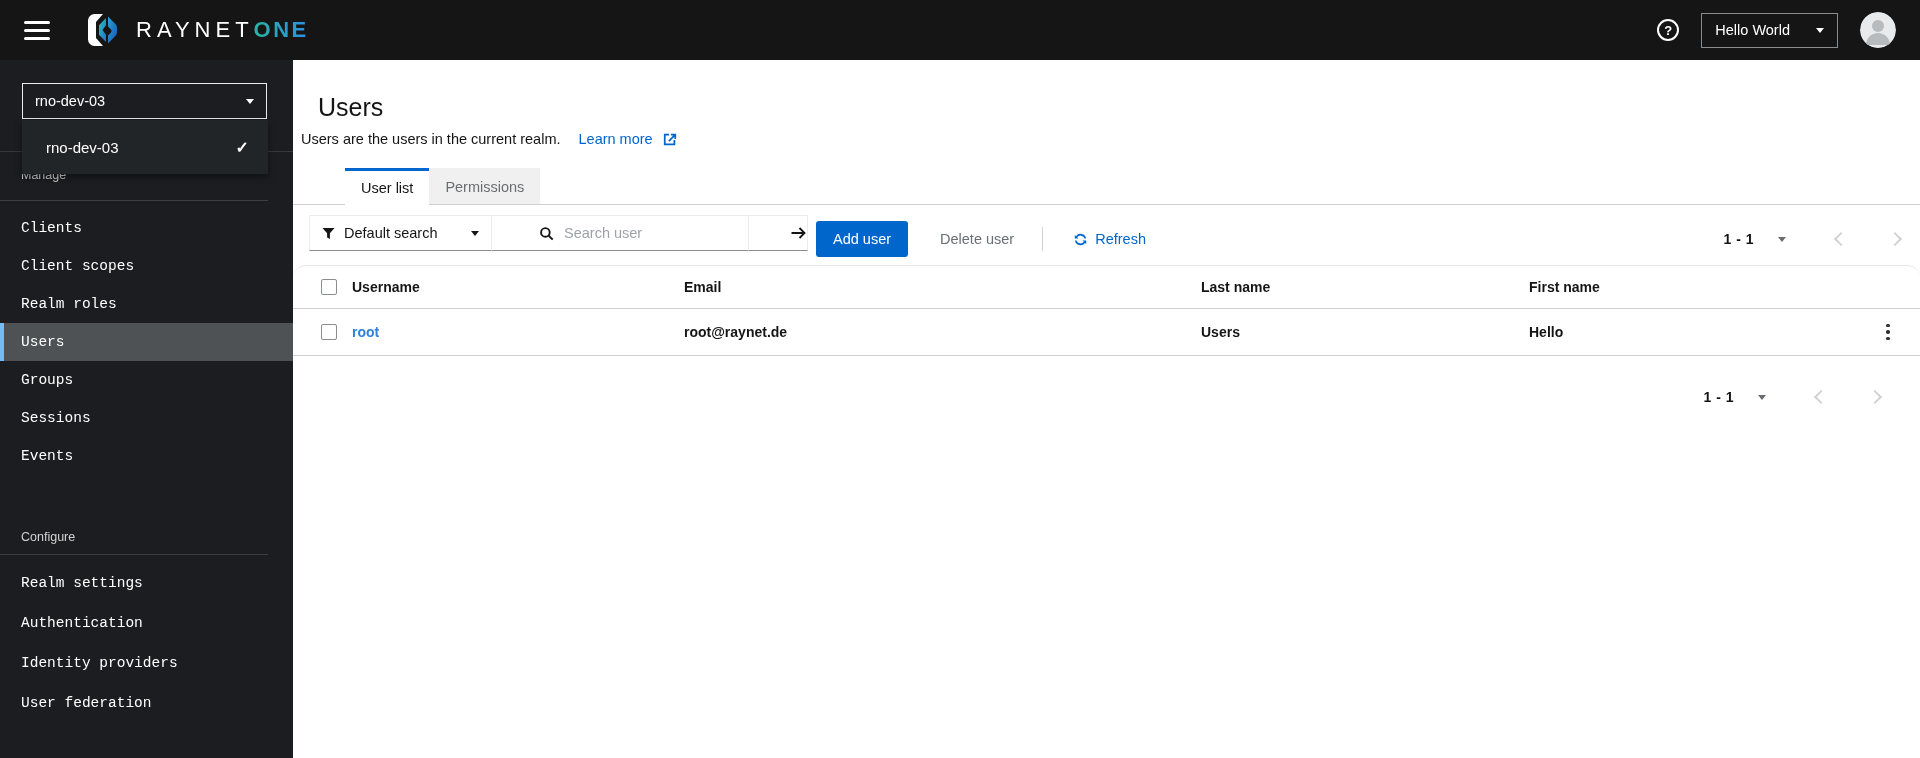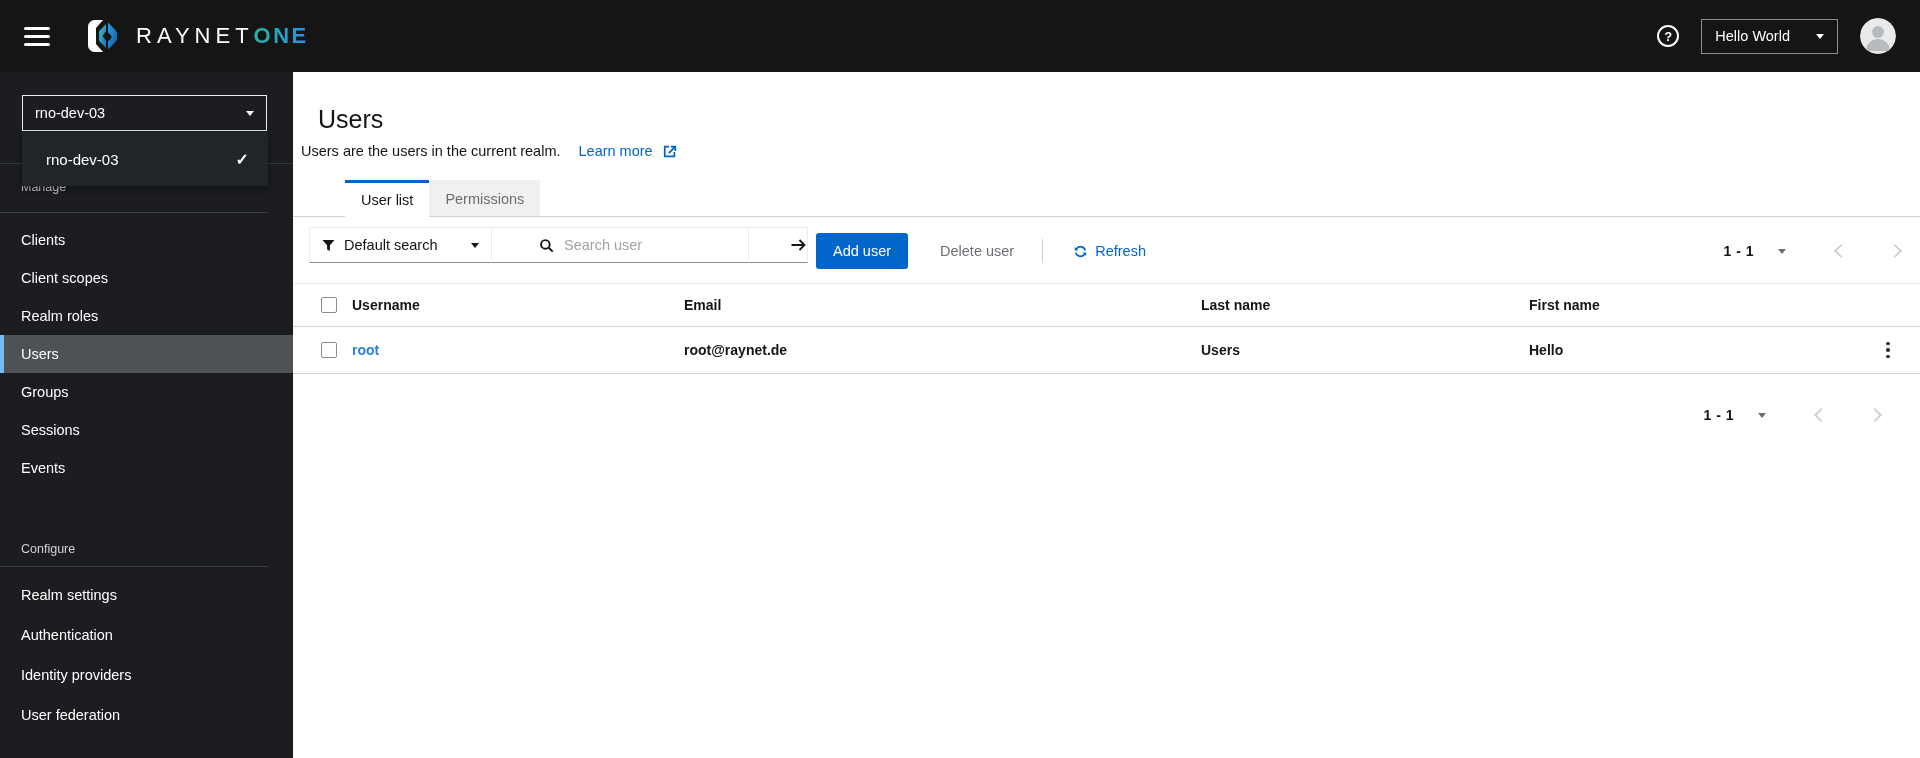--- a/index.html
+++ b/index.html
@@ -1,21 +1,21 @@
 <!DOCTYPE html>
 <html><head>
 <meta charset="utf-8">
 <style>
   html,body{margin:0;padding:0;}
   body{font-family:"Liberation Sans", sans-serif; background:#fff;}
   *{box-sizing:border-box;}
   .app{width:1920px;height:758px;overflow:hidden;display:flex;flex-direction:column;}
 
   
-  .masthead{height:72px;background:#151515;display:flex;align-items:center;padding:0 24px;flex-shrink:0;}
+  .masthead{height:60px;background:#151515;display:flex;align-items:center;padding:0 24px;flex-shrink:0;}
   .hamburger{width:26px;display:flex;flex-direction:column;gap:5px;background:none;border:none;cursor:pointer;padding:0;margin-right:34px;}
   .hamburger span{display:block;height:3px;border-radius:1.5px;background:#fff;}
   .brand{display:flex;align-items:center;gap:12px;cursor:pointer;}
   .wordmark{display:flex;align-items:baseline;}
   .wm-primary{color:#fff;font-size:22px;font-weight:500;letter-spacing:5px;}
   .wm-accent{font-size:22px;font-weight:700;letter-spacing:2.5px;background:linear-gradient(90deg,#2bb3a3,#2a8fe8);-webkit-background-clip:text;background-clip:text;color:transparent;}
   .mast-right{margin-left:auto;display:flex;align-items:center;gap:22px;}
   .help-circle{width:22px;height:22px;border:2px solid #fff;border-radius:50%;color:#fff;font-size:13px;font-weight:700;display:flex;align-items:center;justify-content:center;background:none;cursor:pointer;}
   .user-dd{height:35px;border:1px solid #8a8d90;background:none;color:#fff;display:flex;align-items:center;gap:26px;padding:0 13px;font-size:14.5px;cursor:pointer;}
   .avatar{width:36px;height:36px;border-radius:50%;overflow:hidden;cursor:pointer;flex-shrink:0;}
@@ -31,21 +31,21 @@
   .side-hr{position:absolute;top:91px;left:0;width:100%;height:1px;background:#35383c;}
   .realm-menu{position:absolute;top:60px;left:22px;width:246px;height:54px;background:#222528;z-index:5;box-shadow:0 3px 7px rgba(0,0,0,.45);}
   .realm-menu-item{height:100%;display:flex;align-items:center;justify-content:space-between;padding:0 19px 0 24px;color:#fff;font-size:15px;cursor:pointer;}
   .check-glyph{font-weight:700;font-size:16px;}
   .group-label{position:absolute;left:21px;font-size:12.5px;color:#d2d2d2;line-height:15px;}
   .lbl-manage{top:108px;z-index:1;}
   .lbl-configure{top:470px;}
   .side-divider{position:absolute;left:0;width:268px;height:1px;background:#3c3f42;}
   .div-manage{top:140px;}
   .div-configure{top:494px;}
-  .nav-list{position:absolute;left:0;width:100%;list-style:none;margin:0;padding:0;}
+  .nav-list{position:absolute;left:0;width:100%;list-style:none;margin:0;padding:0;font-family:Liberation Mono, monospace;}
   .list-manage{top:149px;}
   .list-configure{top:503px;}
   .nav-item{height:38px;line-height:38px;padding-left:21px;color:#fff;font-size:14.5px;cursor:pointer;}
   .list-configure .nav-item{height:40px;line-height:40px;}
   .nav-item.active{background:#4f5255;border-left:4px solid #73bcf7;padding-left:17px;}
 
   
   .main{flex:1;background:#fff;min-width:0;display:flex;flex-direction:column;}
   .page-title{margin:33px 0 0 25px;font-size:25px;font-weight:500;color:#151515;line-height:29px;}
   .page-desc{margin:9px 0 0 8px;font-size:14.5px;color:#151515;display:flex;align-items:flex-end;}
@@ -73,21 +73,21 @@
   .btn-refresh{display:flex;align-items:center;gap:7px;background:none;border:none;color:#0066cc;font-size:14.5px;cursor:pointer;}
   .spacer{flex:1;}
   .pag{display:flex;align-items:center;}
   .pag-range{font-size:14px;font-weight:700;color:#151515;letter-spacing:.5px;}
   .pag-caret-btn{background:none;border:none;margin-left:18px;color:#6a6e73;cursor:pointer;display:flex;align-items:center;}
   .chev-btn{background:none;border:none;margin-left:44px;cursor:default;padding:0;display:flex;align-items:center;}
   .chev{border:solid #d2d2d2;border-width:0 2.5px 2.5px 0;padding:4px;display:inline-block;}
   .chev.prev{transform:rotate(135deg);}
   .chev.next{transform:rotate(-45deg);}
 
-  .users-table{margin-top:14px;border-top:1px solid #e7e7e7;}
+  .users-table{margin-top:8px;border-top:1px solid #e7e7e7;border-radius:13px;}
   .tgrid{display:grid;grid-template-columns:59px 332px 517px 328px 1fr 64px;align-items:center;font-weight:bold;}
   .thead{height:43px;border-bottom:1px solid #d2d2d2;font-size:14px;font-weight:700;color:#151515;}
   .trow{height:47px;border-bottom:1px solid #d2d2d2;font-size:14px;color:#151515;}
   .cb{width:16px;height:16px;border:1.5px solid #8a8d90;border-radius:2px;background:#fff;margin-left:28px;cursor:pointer;}
   .cell-link{color:#2f81d9;text-decoration:none;cursor:pointer;}
   .kebab{background:none;border:none;display:flex;flex-direction:column;gap:3px;align-items:center;justify-content:center;cursor:pointer;margin:0 auto;padding:6px;}
   .kebab i{width:3.5px;height:3.5px;border-radius:50%;background:#2b2e33;}
 
   .pag-row{display:flex;justify-content:flex-end;margin-top:33px;padding-right:40px;}
 </style>

